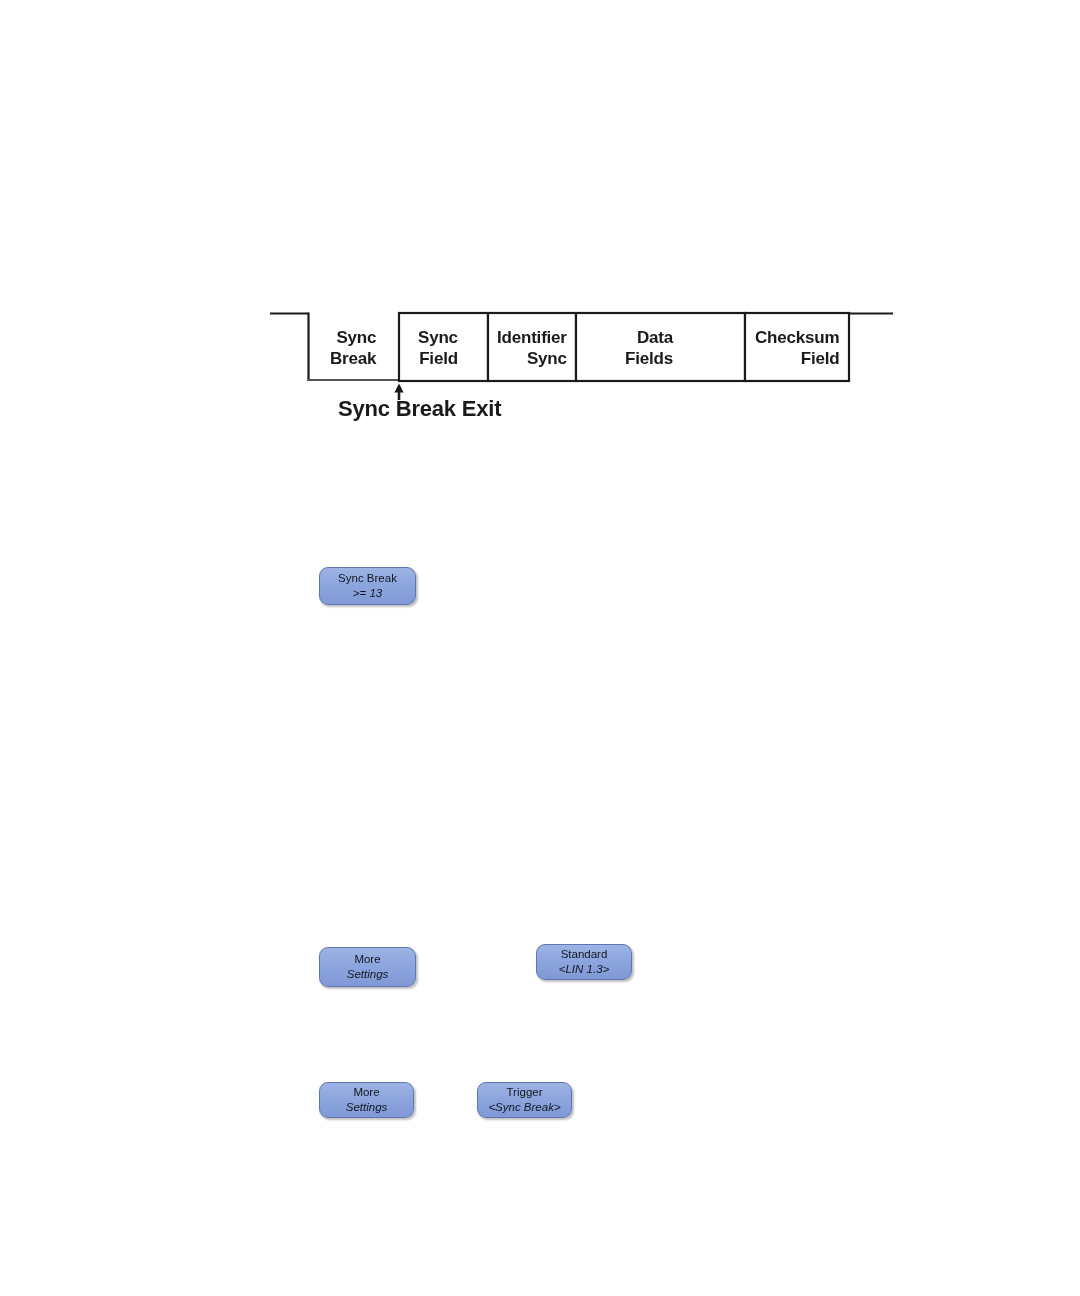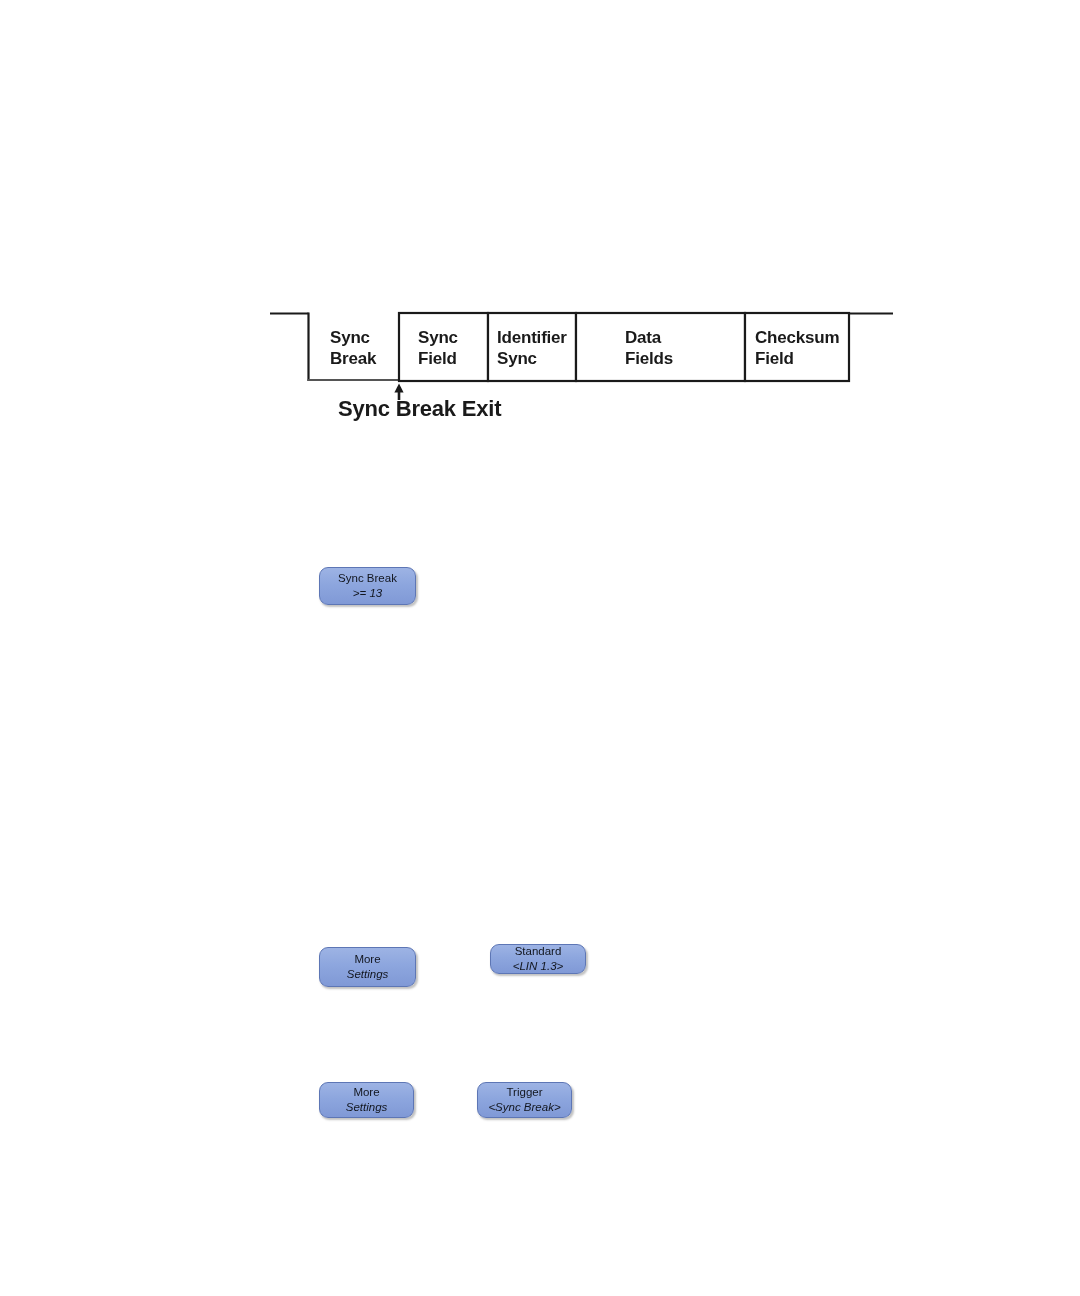--- a/index.html
+++ b/index.html
@@ -18,20 +18,21 @@
   }
 
   
   #frame-diagram {
     position: absolute;
     left: 0;
     top: 0;
     width: 1080px;
     height: 460px;
     pointer-events: none;
+    text-align: right;
   }
 
   .field-label {
     position: absolute;
     font-family: "Liberation Sans", sans-serif;
     font-weight: bold;
     font-size: 17px;
     line-height: 21px;
     color: #1a1a1a;
     white-space: pre-line;
@@ -67,21 +68,21 @@
     line-height: 15px;
     color: #12161f;
     text-align: center;
     user-select: none;
   }
   .softkey .ln1 { display: block; }
   .softkey .ln2 { display: block; font-style: italic; }
 
   #btn-sync-break     { left: 319px; top: 567px; width: 97px;  height: 38px; }
   #btn-more-settings-1{ left: 319px; top: 947px; width: 97px;  height: 40px; }
-  #btn-standard       { left: 490px; top: 944px; width: 96px;  height: 30px; }
+  #btn-standard       { left: 536px; top: 944px; width: 96px;  height: 36px; }
   #btn-more-settings-2{ left: 319px; top: 1082px; width: 95px; height: 36px; }
   #btn-trigger        { left: 440px; top: 1082px; width: 95px; height: 36px; margin-left: 37px; }
 </style>
 </head>
 <body>
 
 <div id="frame-diagram">
 
   <svg width="1080" height="460" viewBox="0 0 1080 460">
 

